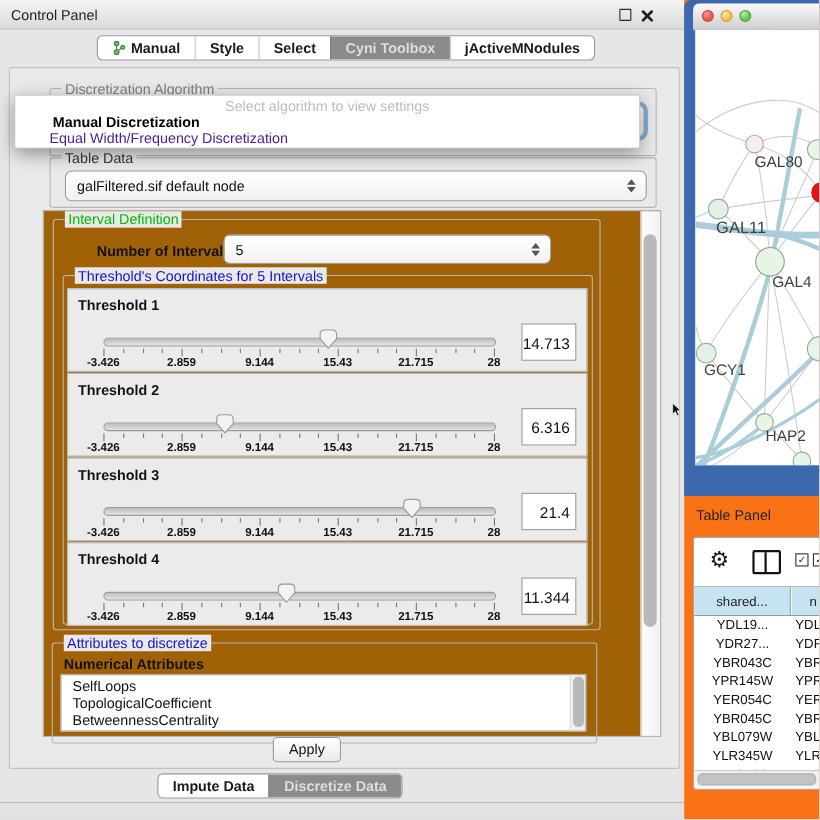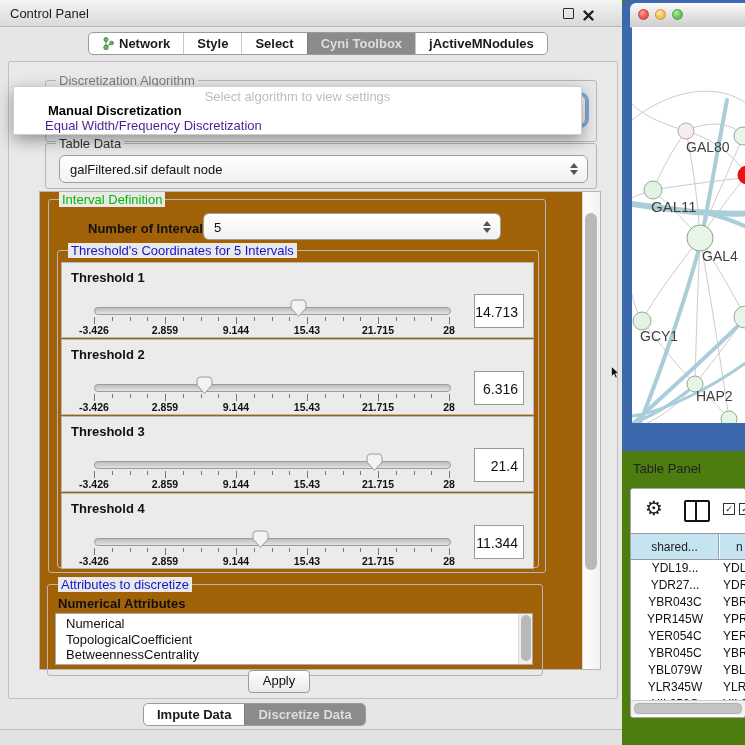--- a/index.html
+++ b/index.html
@@ -66,21 +66,21 @@
         font-size:14px;color:#111;text-align:right;line-height:34px;padding-right:5px;box-sizing:border-box;}
   
   .attrlist{position:absolute;background:#fff;border:1px solid #a8a8a8;overflow:hidden;font-size:13px;color:#111;}
   .attrlist .item{padding-left:10px;line-height:15.5px;white-space:nowrap;}
   .attrlist .lsb{position:absolute;right:0;top:0;bottom:0;width:13px;background:#efefef;border-left:1px solid #ddd;}
   .attrlist .lsb .thumb{position:absolute;left:1.5px;top:1px;width:10px;height:46px;border-radius:5px;background:#b9b9b9;}
   .applybtn{position:absolute;left:247px;top:669px;width:60px;height:21px;background:linear-gradient(#ffffff,#e9e9e9);
             border:1px solid #9a9a9a;border-radius:4px;font-size:13px;color:#111;text-align:center;line-height:19px;}
   .bottomstrip{position:absolute;left:0;top:729px;width:622px;height:16px;background:#e3e2e2;border-top:1px solid #bcbcbc;}
   
-  .right{position:absolute;left:622px;top:0;width:123px;height:745px;background:#4d7c0f;}
+  .right{position:absolute;left:622px;top:0;width:123px;height:745px;background:#f97316;}
   .netwin{position:absolute;left:0;top:0;width:123px;height:451px;background:#3c69ae;border-top-left-radius:6px;}
   .nettitle{position:absolute;left:8px;top:3px;width:115px;height:24px;border-radius:6px 0 0 0;
             background:linear-gradient(#fbfbfb,#cdcdcd);border-bottom:1px solid #9f9f9f;}
   .light{position:absolute;top:6px;width:11px;height:11px;border-radius:50%;box-sizing:border-box;}
   .light.red{left:8px;background:radial-gradient(circle at 35% 30%,#ff9d94,#ee544a 60%);border:1px solid #c43e35;}
   .light.yellow{left:25px;background:radial-gradient(circle at 35% 30%,#ffe6a8,#f5bf4f 60%);border:1px solid #cb9934;}
   .light.green{left:42px;background:radial-gradient(circle at 35% 30%,#b6eea0,#62c454 60%);border:1px solid #49a03c;}
   .netcanvas{position:absolute;left:10px;top:27px;width:113px;height:396px;background:#fff;overflow:hidden;}
   .tp-title{position:absolute;left:11px;top:461px;font-size:13px;color:#222;}
   .tablebox{position:absolute;left:8px;top:488px;width:114px;height:228px;background:#fff;
@@ -123,21 +123,21 @@
     <div class="tabstrip">
       <div class="seg" id="top-tabs">
           <span class="seg-item">
             <svg width="12" height="13" viewBox="0 0 12 13">
               <line x1="4" y1="3" x2="4" y2="10" stroke="#666" stroke-width="1"></line>
               <line x1="4" y1="10" x2="9.5" y2="6" stroke="#666" stroke-width="1"></line>
               <circle cx="4" cy="2.6" r="2" fill="#6abf5e" stroke="#3d8a34"></circle>
               <circle cx="4" cy="10.4" r="2.2" fill="#6abf5e" stroke="#3d8a34"></circle>
               <circle cx="9.6" cy="6" r="1.8" fill="#6abf5e" stroke="#3d8a34"></circle>
             </svg>
-            <span>Network</span>
+            <span>Manual</span>
           </span>
           <span class="seg-item">
             <span>Style</span>
           </span>
           <span class="seg-item">
             <span>Select</span>
           </span>
           <span class="seg-item sel">
             <span>Cyni Toolbox</span>
           </span>
@@ -328,21 +328,21 @@
                   <div class="vbox">11.344</div>
                 </div>
               </div>
           </div>
         </div>
 
         <div class="group" style="left:7px;top:392px;width:494px;height:90px;">
           <span class="glabel blue">Attributes to discretize</span>
           <span style="position:absolute;left:10px;top:11px;font-size:13px;font-weight:bold;color:#111;">Numerical Attributes</span>
           <div class="attrlist" id="attr-list" style="left:7px;top:28px;width:476px;height:50px;">
-            <div class="item" style="margin-top: 2px;">Numerical</div>
+            <div class="item" style="margin-top: 2px;">SelfLoops</div>
               <div class="item">TopologicalCoefficient</div>
               <div class="item">BetweennessCentrality</div>
               <div class="lsb">
                 <div class="thumb"></div>
               </div>
           </div>
         </div>
 
         <div class="vsb">
           <div class="thumb" style="top:21px;height:357px;"></div>

